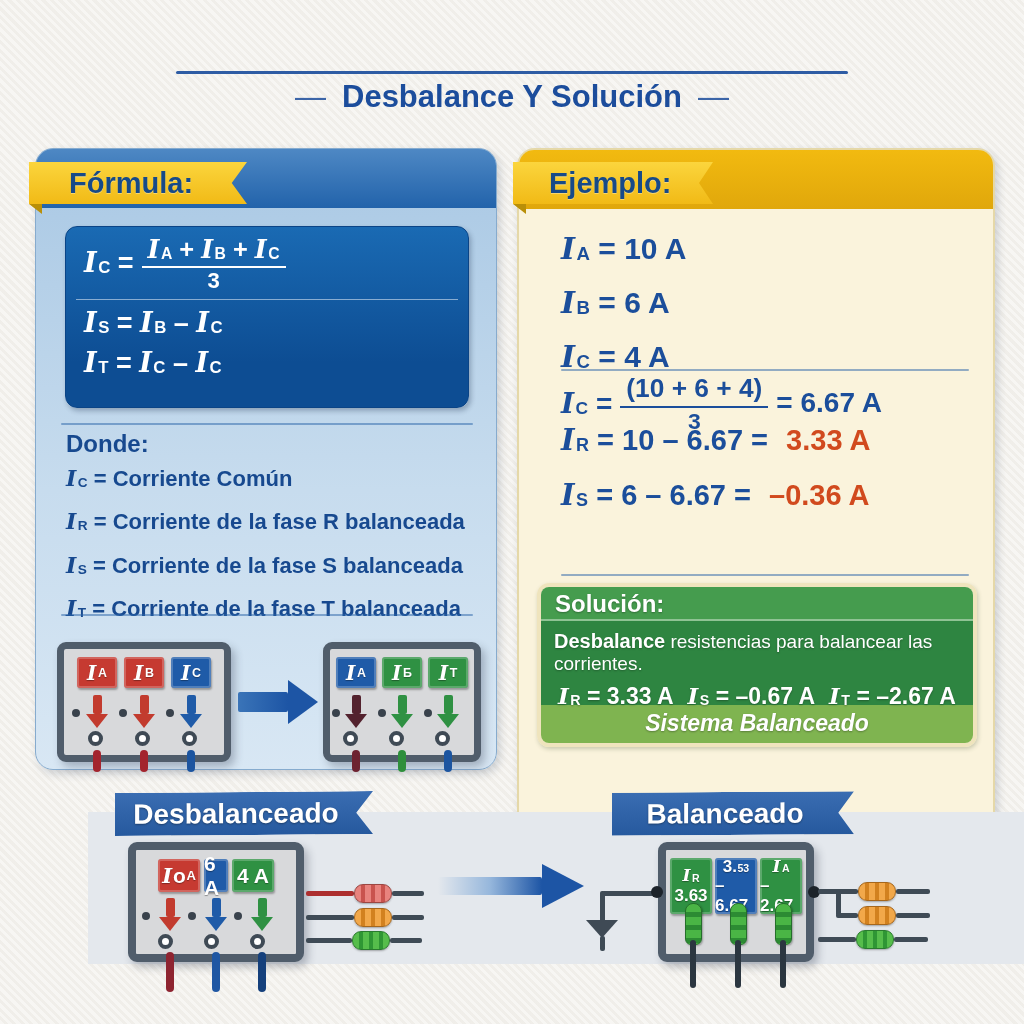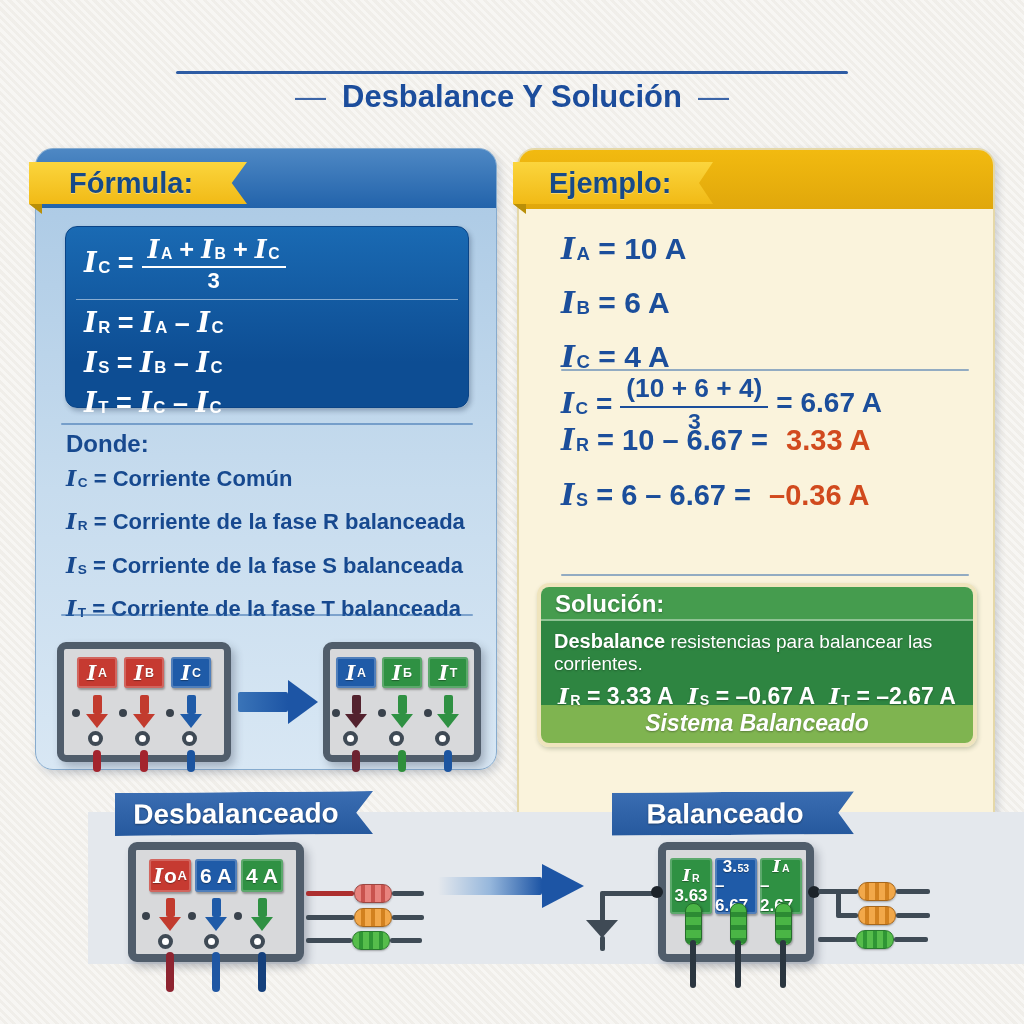--- a/index.html
+++ b/index.html
@@ -160,21 +160,20 @@
     <div id="formula-box">
       <div class="fbox-fracline">
         <span><span class="sym">I</span><span class="sub">C</span> =</span>
         <span class="frac">
           <span class="num"><span class="sym">I</span><span class="sub">A</span> + <span class="sym">I</span><span class="sub">B</span> + <span class="sym">I</span><span class="sub">C</span></span>
           <span class="den">3</span>
         </span>
       </div>
       <div class="bdiv"></div>
       <div class="fbox-rows">
-        <div><span class="sym">I</span><span class="sub">R</span> = <span class="sym">I</span><span class="sub">A</span> – <span class="sym">I</span><span class="sub">C</span></div>
         <div><span class="sym">I</span><span class="sub">S</span> = <span class="sym">I</span><span class="sub">B</span> – <span class="sym">I</span><span class="sub">C</span></div>
         <div><span class="sym">I</span><span class="sub">T</span> = <span class="sym">I</span><span class="sub">C</span> – <span class="sym">I</span><span class="sub">C</span></div>
       </div>
     </div>
 
     <div class="pdiv" style="left:25px;top:274px;width:412px;"></div>
 
     <div class="donde">
       <div class="donde-label">Donde:</div>
       <div class="donde-rows">
@@ -321,21 +320,21 @@
   </div>
 
   <div id="bottom-band"></div>
 
   <div class="ribbon-blue" style="left:115px;top:792px;width:258px;">Desbalanceado</div>
   <div class="ribbon-blue" style="left:612px;top:792px;width:242px;">Balanceado</div>
 
   <div class="device device-lg" style="left:128px;top:842px;width:176px;height:120px;">
     <div class="disp-row" style="margin-top:9px;gap:4px;">
       <div class="disp bg-red" style="width:42px;height:33px;font-size:21px;"><span class="sym">I</span>o<span class="sub">A</span></div>
-      <div class="disp bg-blue" style="width:42px;height:33px;font-size:21px;">6 A</div>
+      <div class="disp bg-blue" style="width:24px;height:33px;font-size:21px;">6 A</div>
       <div class="disp bg-green" style="width:42px;height:33px;font-size:21px;">4 A</div>
     </div>
     <div class="darr c-red" style="left:23px;top:48px;">
         <div class="stem"></div>
         <div class="head"></div>
       </div>
     <div class="darr c-blue" style="left:69px;top:48px;">
         <div class="stem"></div>
         <div class="head"></div>
       </div>

